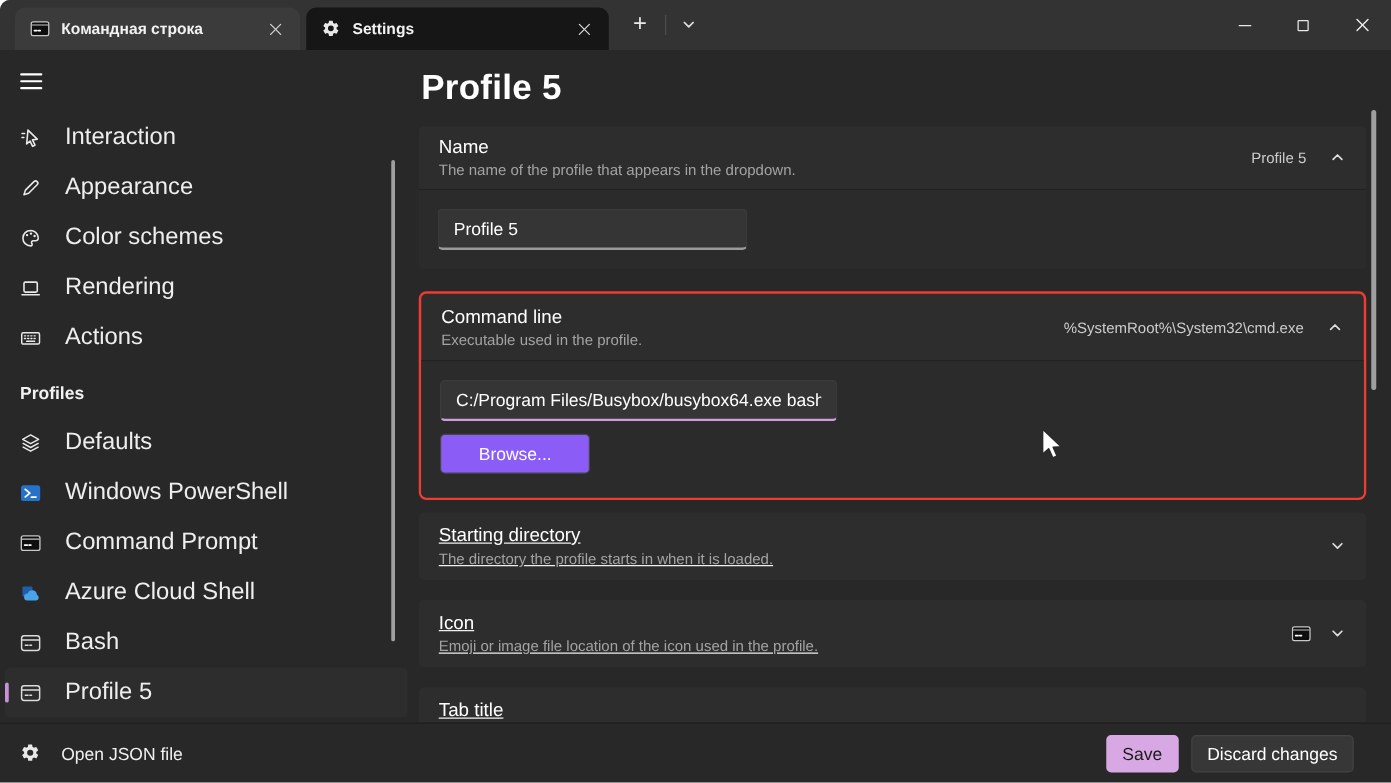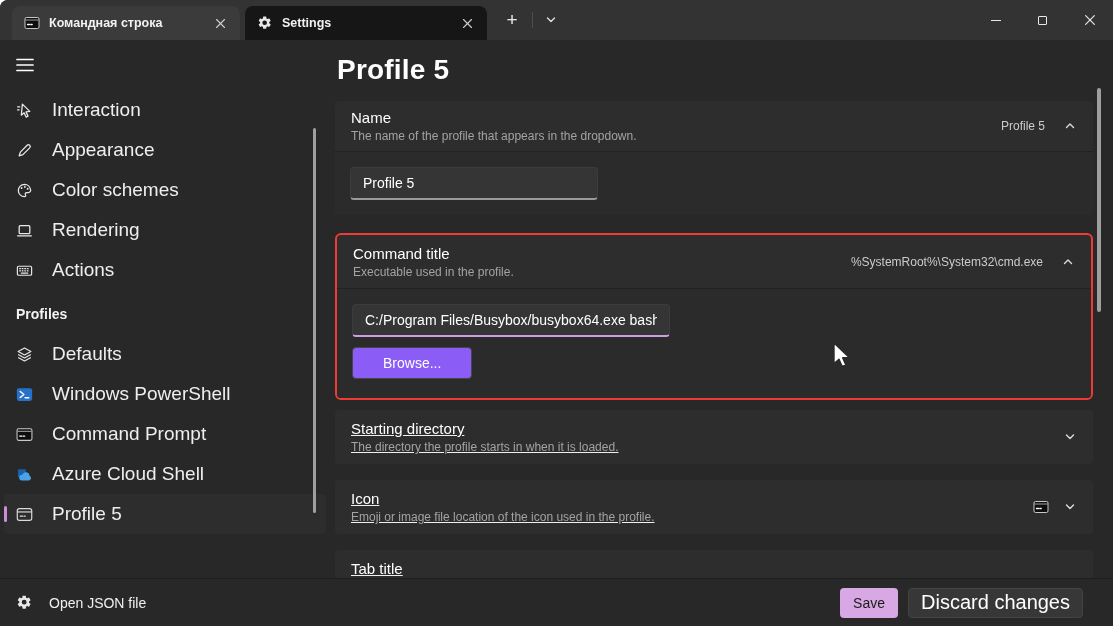--- a/index.html
+++ b/index.html
@@ -55,21 +55,21 @@
   .cmd-input { width:318px; border-bottom-color:#cf9ce0; }
   .browse-btn { margin-top:10px; padding:0 30px; height:32px; background:#8b5cf6; border:1px solid #464646; border-radius:4px; color:#ffffff; font-size:14px; font-family:"Liberation Sans", sans-serif; display:inline-flex; align-items:center; }
   .card.clip .card-header { height:54px; align-items:flex-start; padding-top:10px; }
   .main-scrollbar { position:absolute; right:12px; top:48px; width:4px; height:224px; background:#9f9f9f; border-radius:2px; }
 
   
   .footerbar { position:absolute; left:0; right:0; bottom:0; height:48px; background:#282828; border-top:1px solid #1e1e1e; display:flex; align-items:center; padding:0 30px 0 16px; }
   .open-json { display:flex; align-items:center; gap:16px; font-size:14px; color:#f0f0f0; }
   .footer-actions { margin-left:auto; display:flex; gap:10px; }
   .save-btn { background:#d7a8e3; color:#1b1b1b; border:none; border-radius:4px; font-size:14px; font-family:"Liberation Sans", sans-serif; padding:0 13px; height:30px; }
-  .discard-btn { background:#373737; color:#ffffff; border:1px solid #434343; border-radius:4px; font-size:20px; font-family:"Liberation Sans", sans-serif; padding:0 12px; height:30px; }
+  .discard-btn { background:#373737; color:#ffffff; border:1px solid #434343; border-radius:4px; font-size:14px; font-family:"Liberation Sans", sans-serif; padding:0 12px; height:30px; }
 
   .mouse-cursor { position:absolute; left:833px; top:342px; z-index:50; }
   svg { display:block; }
 </style>
 </head>
 <body>
 
 <svg width="0" height="0" style="position:absolute" aria-hidden="true">
   <defs>
     <g id="i-burger" stroke="currentColor" stroke-width="1.7" stroke-linecap="round">
@@ -263,20 +263,28 @@
         <span>Command Prompt</span>
       </div>
       <div class="nav-item">
         <span class="icon20">
             <svg width="17" height="17" viewBox="0 0 16 16">
               <use href="#i-azure"></use>
             </svg>
           </span>
         <span>Azure Cloud Shell</span>
       </div>
+      <div class="nav-item">
+        <span class="icon20">
+            <svg width="17" height="17" viewBox="0 0 16 16">
+              <use href="#i-termwin"></use>
+            </svg>
+          </span>
+        <span>Bash</span>
+      </div>
       <div class="nav-item selected">
         <span class="sel-pill"></span>
         <span class="icon20">
             <svg width="17" height="17" viewBox="0 0 16 16">
               <use href="#i-termwin"></use>
             </svg>
           </span>
         <span>Profile 5</span>
       </div>
     </div>
@@ -302,21 +310,21 @@
         </div>
       </div>
       <div class="card-body">
         <input class="text-input name-input" type="text" value="Profile 5" style="">
       </div>
     </section>
 
     <section class="card highlighted">
       <div class="card-header">
         <div class="card-text">
-          <div class="card-title">Command title</div>
+          <div class="card-title">Command line</div>
           <div class="card-desc">Executable used in the profile.</div>
         </div>
         <div class="card-right">
           <span class="card-value">%SystemRoot%\System32\cmd.exe</span>
           <span class="chev">
               <svg width="12" height="12" viewBox="0 0 12 12">
                 <use href="#i-chevup"></use>
               </svg>
             </span>
         </div>

